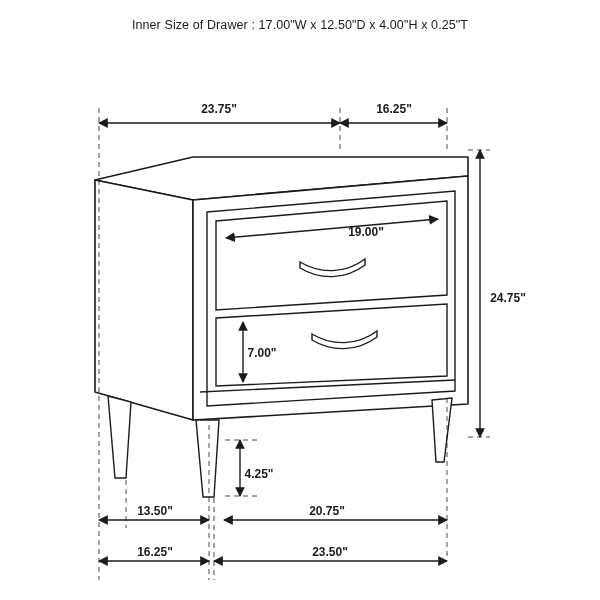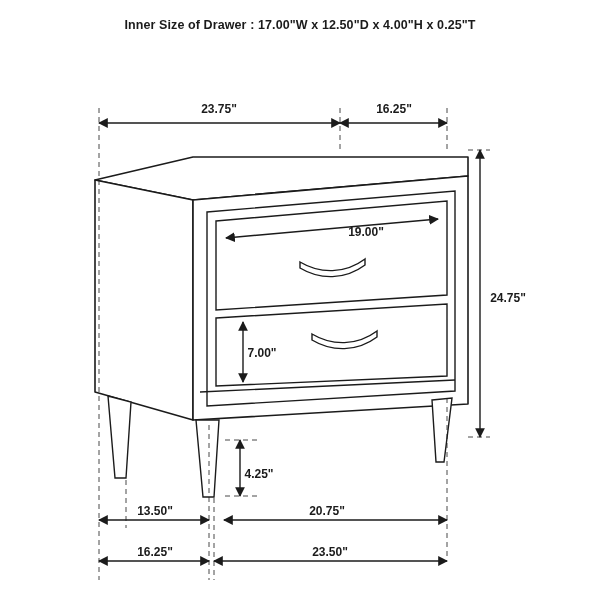--- a/index.html
+++ b/index.html
@@ -9,21 +9,21 @@
     font-family:"Liberation Sans", sans-serif;
     color:#1b1b1b;
     overflow:hidden;
     position:relative;
   }
   #title{
     position:absolute;
     top:18px;left:0;width:600px;
     text-align:center;
     font-size:12.5px;
-    font-weight:bold;
+    font-weight:normal;
     letter-spacing:0.1px;
   }
   svg#diagram{position:absolute;top:0;left:0;}
   .dimtext{
     font-family:"Liberation Sans", sans-serif;
     font-size:12px;
     font-weight:bold;
     fill:#1b1b1b;
   }
 </style>

